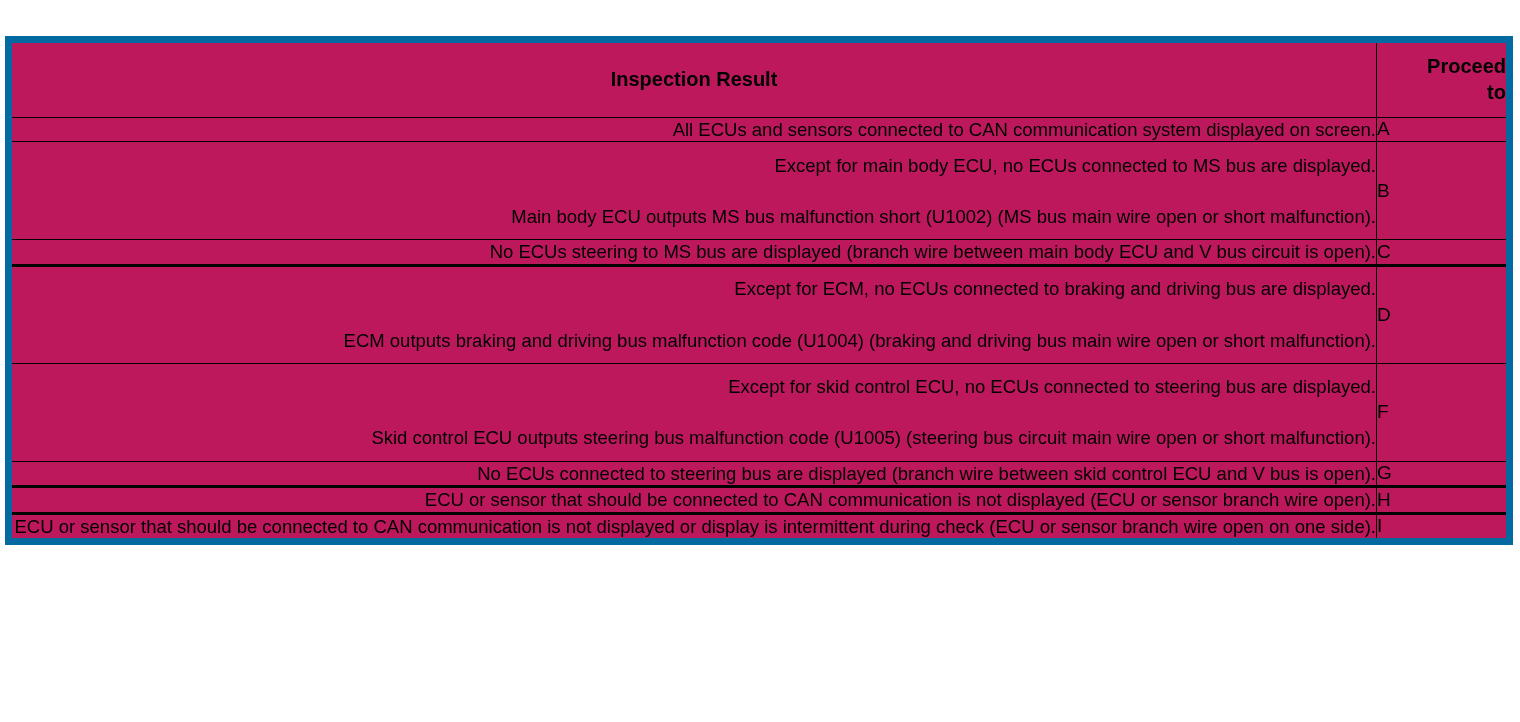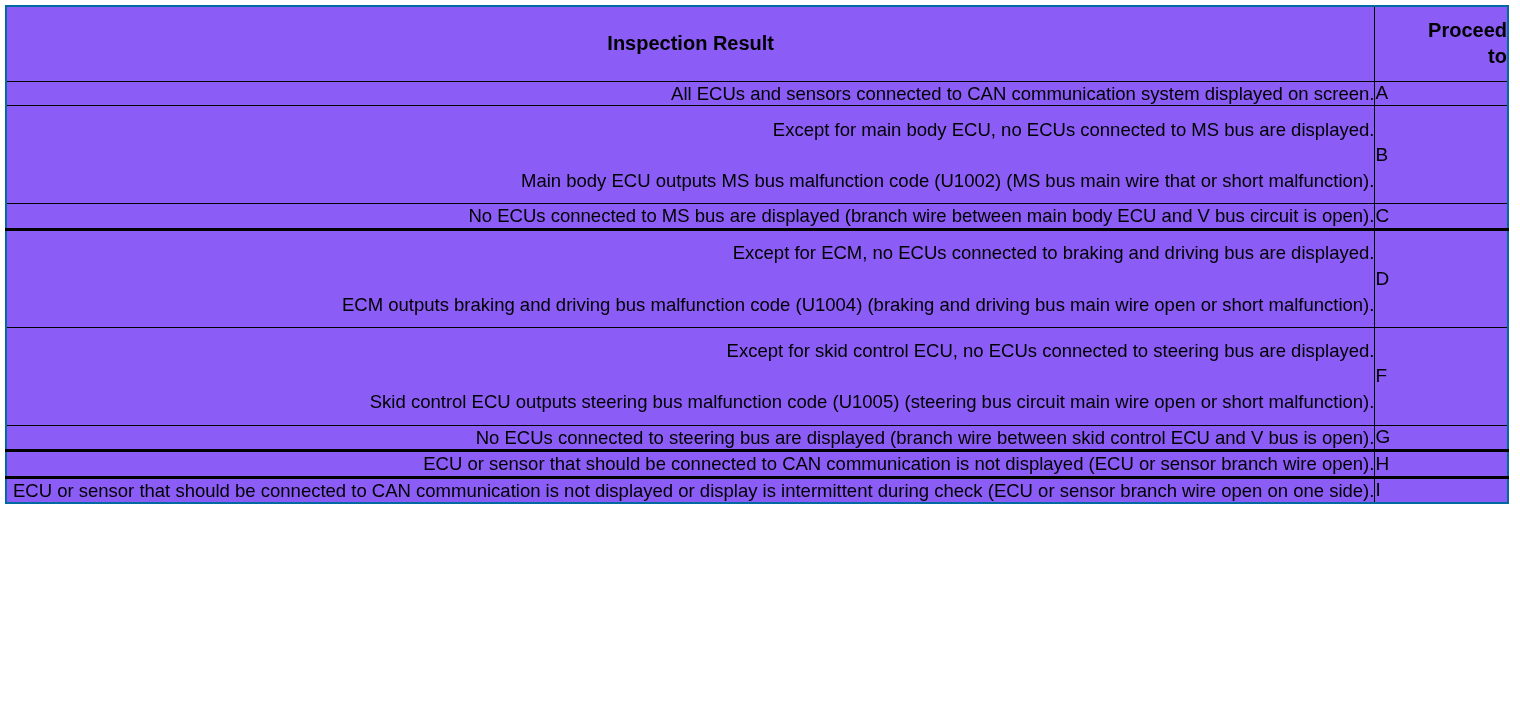--- a/index.html
+++ b/index.html
@@ -20,22 +20,23 @@
     width: 1520px;
     height: 722px;
     box-sizing: border-box;
     padding: 5px 11px 5px 5px;
   }
 
   table.inspection-table {
     width: 1504px;
     border-collapse: collapse;
     table-layout: fixed;
-    border: 2px solid #0369a1;
-    background: #8b5cf6;
+    border: 7px solid #0369a1;
+    background: #be185d;
+    margin-top: 31px;
   }
 
   table.inspection-table col.col-result { width: 1368px; }
   table.inspection-table col.col-proceed { width: 133px; }
 
   table.inspection-table th,
   table.inspection-table td {
     border: 1.5px solid #000000;
     vertical-align: middle;
     padding: 0;
@@ -105,27 +106,27 @@
     <tbody>
         <tr>
           <td class="cell-result">
             <div class="para">All ECUs and sensors connected to CAN communication system displayed on screen.</div>
           </td>
           <td class="cell-proceed">A</td>
         </tr>
         <tr class="r-tall">
           <td class="cell-result">
             <div class="para">Except for main body ECU, no ECUs connected to MS bus are displayed.</div>
-            <div class="para">Main body ECU outputs MS bus malfunction code (U1002) (MS bus main wire that or short malfunction).</div>
+            <div class="para">Main body ECU outputs MS bus malfunction short (U1002) (MS bus main wire open or short malfunction).</div>
           </td>
           <td class="cell-proceed">B</td>
         </tr>
         <tr class="group-end">
           <td class="cell-result">
-            <div class="para">No ECUs connected to MS bus are displayed (branch wire between main body ECU and V bus circuit is open).</div>
+            <div class="para">No ECUs steering to MS bus are displayed (branch wire between main body ECU and V bus circuit is open).</div>
           </td>
           <td class="cell-proceed">C</td>
         </tr>
         <tr class="r-tall">
           <td class="cell-result">
             <div class="para">Except for ECM, no ECUs connected to braking and driving bus are displayed.</div>
             <div class="para">ECM outputs braking and driving bus malfunction code (U1004) (braking and driving bus main wire open or short malfunction).</div>
           </td>
           <td class="cell-proceed">D</td>
         </tr>

